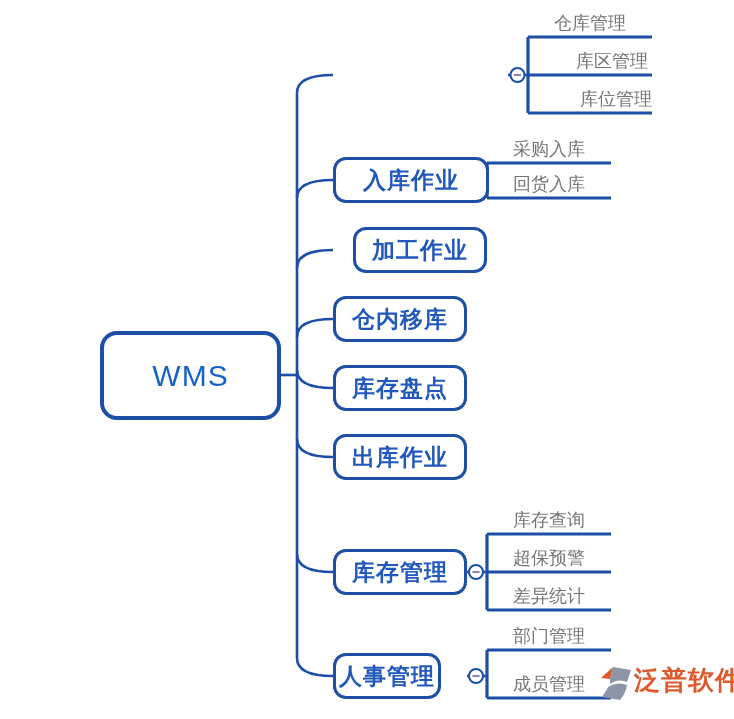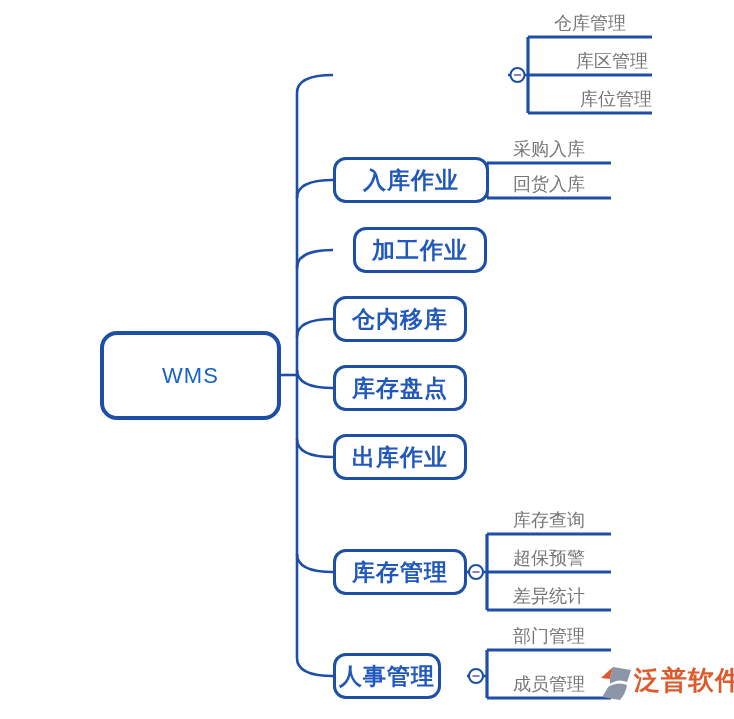--- a/index.html
+++ b/index.html
@@ -20,21 +20,21 @@
   svg.connectors path{fill:none;stroke:var(--line);}
   .wire{stroke-width:2.6px;}
   .underline{stroke-width:3.2px;}
   .collapse-circle{fill:#ffffff;stroke:var(--line);stroke-width:2px;}
   .minus-line{stroke:var(--minus);stroke-width:1.6px;}
   .node{position:absolute;display:flex;align-items:center;justify-content:center;
         background:#ffffff;border:3px solid var(--line);border-radius:13px;
         color:var(--node-text);font-size:23px;font-weight:600;letter-spacing:1px;
         white-space:nowrap;cursor:pointer;}
   .node.root{border-width:4.5px;border-radius:17px;color:var(--root-text);
-        font-size:22px;font-weight:500;letter-spacing:1px;}
+        font-size:30px;font-weight:500;letter-spacing:1px;}
   .child-label{position:absolute;width:124px;text-align:center;color:var(--child-text);
         font-size:18px;line-height:24px;font-weight:400;white-space:nowrap;cursor:pointer;}
   .watermark{position:absolute;left:598px;top:665px;width:136px;height:50px;}
   .wm-row{display:flex;align-items:flex-start;}
   .wm-brand{color:var(--wm-orange);font-size:26px;font-weight:700;letter-spacing:1px;
         line-height:30px;white-space:nowrap;}
   .wm-url{color:var(--wm-red);font-size:13.5px;font-weight:700;
         font-family:"Liberation Serif","DejaVu Serif",serif;letter-spacing:0.5px;
         margin-top:-1px;margin-left:3px;white-space:nowrap;}
   .wm-logo{flex:0 0 auto;margin-right:1px;}

